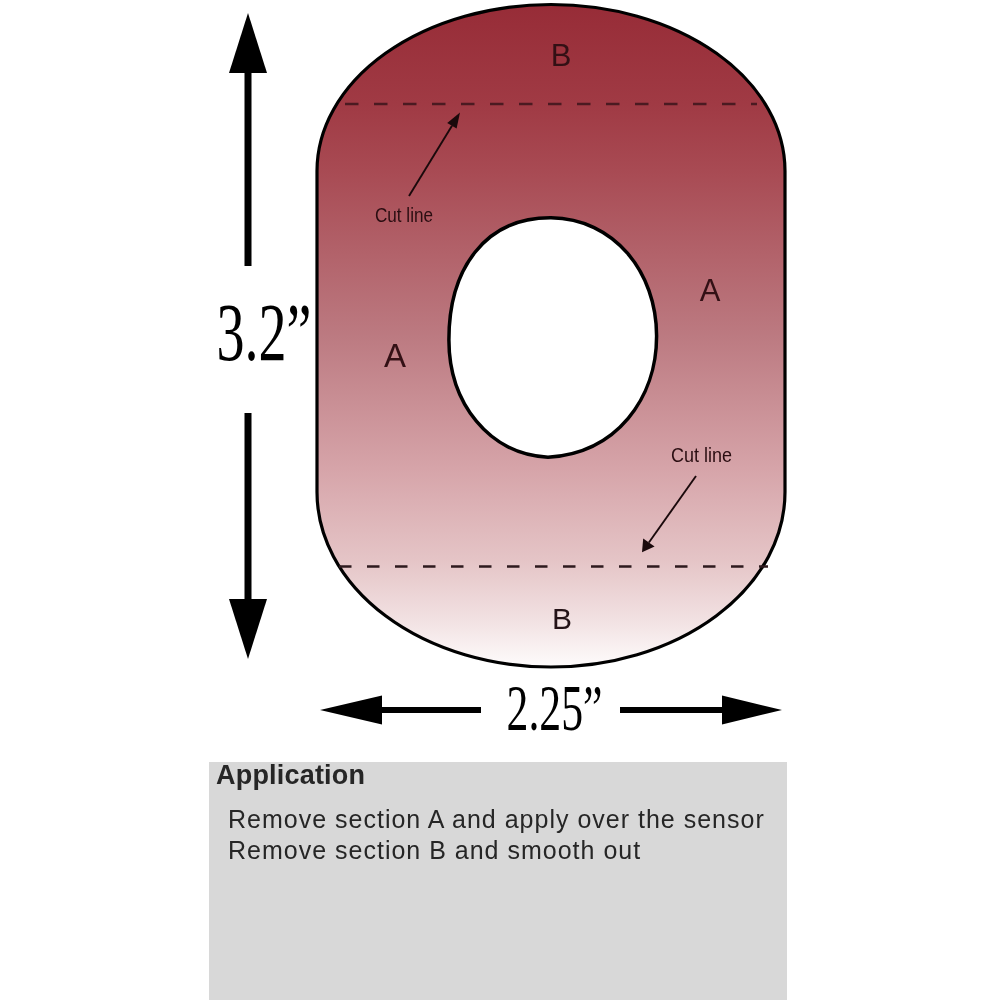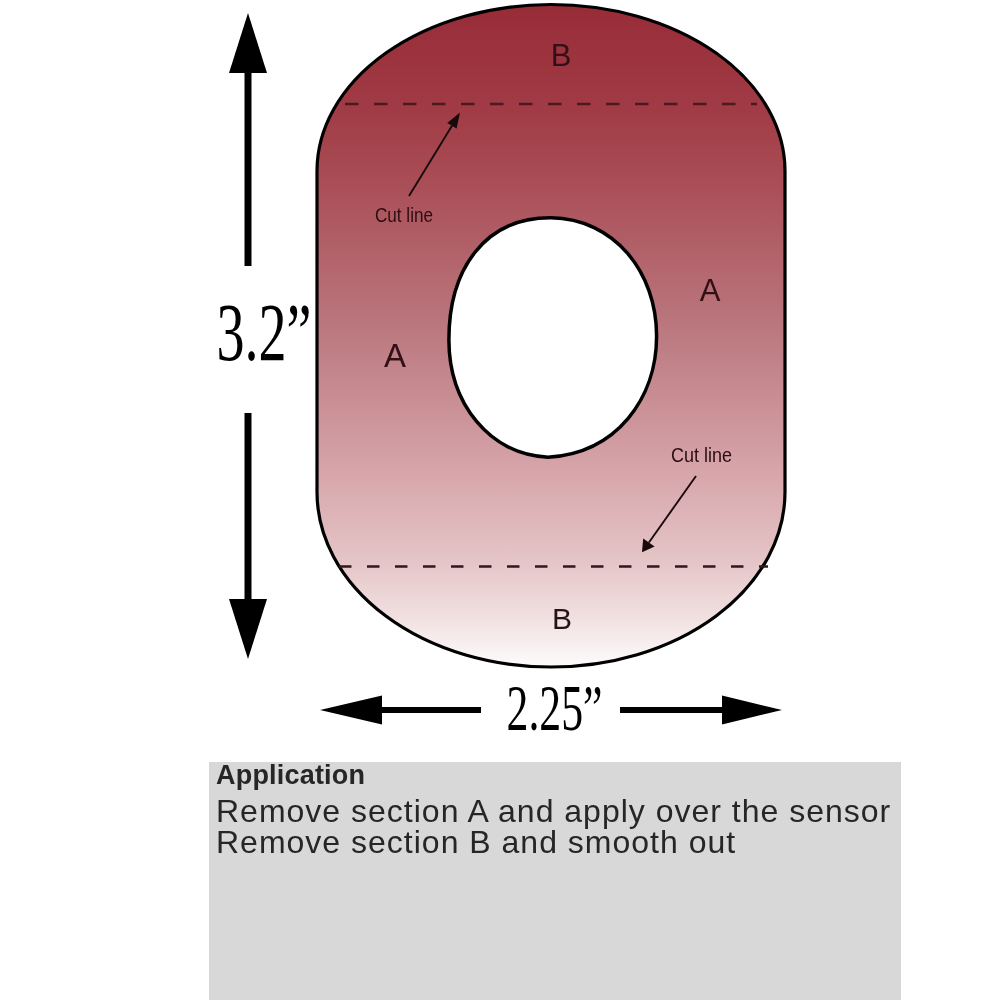--- a/index.html
+++ b/index.html
@@ -1,21 +1,21 @@
 <!DOCTYPE html>
 <html><head>
 <meta charset="utf-8">
 <style>
 html,body{margin:0;padding:0;width:1000px;height:1000px;background:#ffffff;overflow:hidden}
 body{position:relative;font-family:"Liberation Sans",sans-serif}
 #diagram{position:absolute;left:0;top:0}
-#graybox{position:absolute;left:209px;top:762px;width:692px;height:238px;background:#d8d8d8;color:#262626}
+#graybox{position:absolute;left:209px;top:762px;width:578px;height:238px;background:#d8d8d8;color:#262626}
 #graybox .inner{padding:2px 0 0 7px}
 #graybox h3{margin:-6px 0 4px 0;font-size:27px;line-height:34px;font-weight:bold;letter-spacing:0.2px}
-#graybox p{margin:0;font-size:32px;line-height:31px;letter-spacing:1px}
+#graybox p{margin:12px;font-size:25px;line-height:31px;letter-spacing:1px}
 #graybox p.tip{margin-top:35px;line-height:34px}
 </style>
 </head>
 <body>
 <svg id="diagram" width="1000" height="1000" viewBox="0 0 1000 1000">
   <defs>
     <linearGradient id="grad" x1="0" y1="4" x2="0" y2="668" gradientUnits="userSpaceOnUse">
       <stop offset="0" stop-color="#972c37"></stop>
       <stop offset="0.15" stop-color="#a03a44"></stop>
       <stop offset="0.25" stop-color="#a84a53"></stop>

